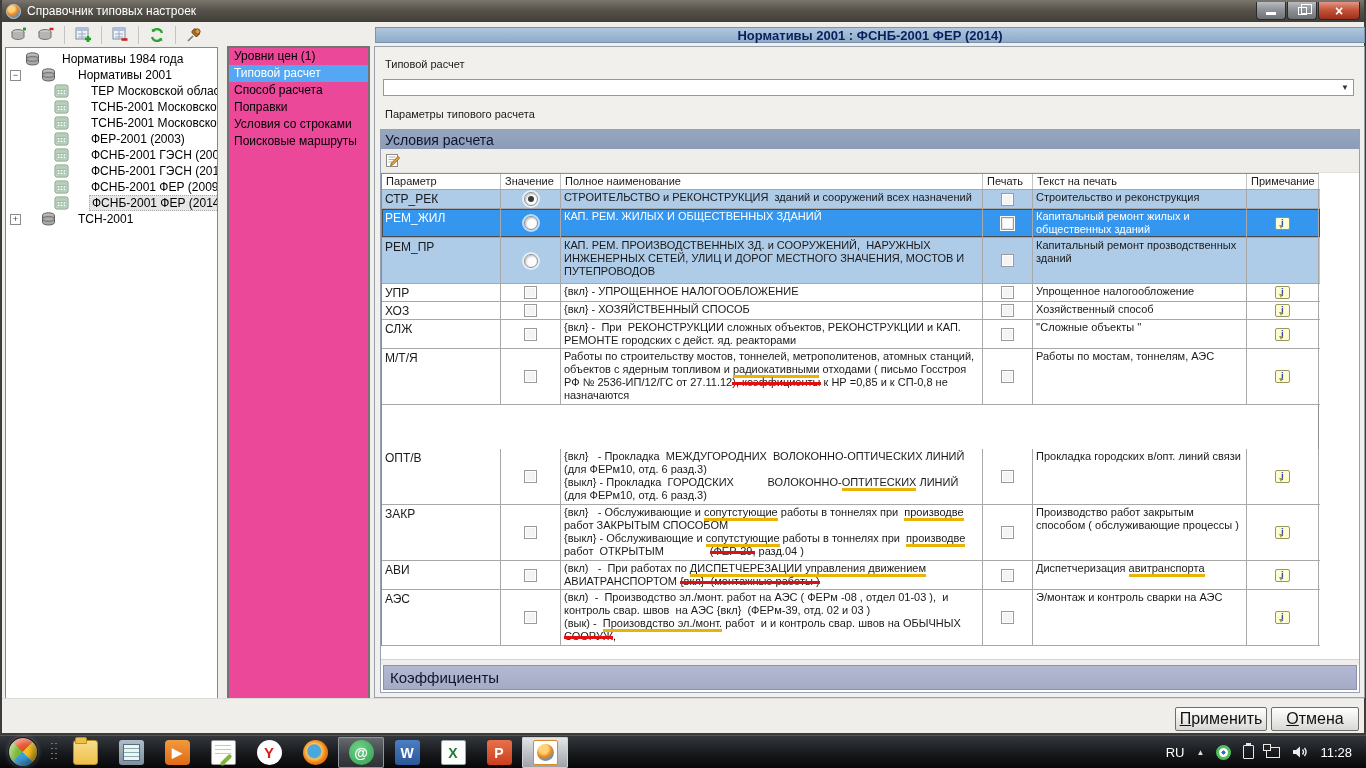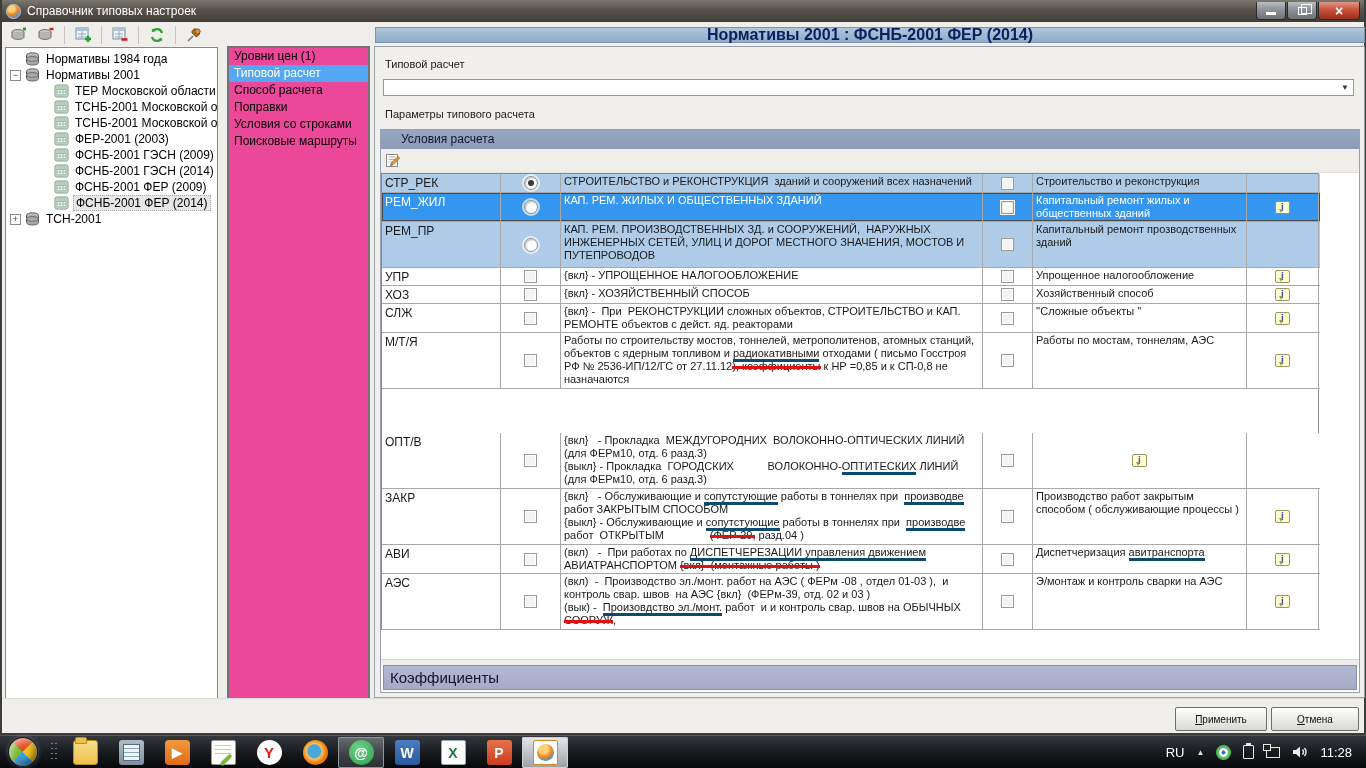--- a/index.html
+++ b/index.html
@@ -15,41 +15,41 @@
   .glyph-restore{width:9px;height:8px;border:1.5px solid #fff;position:relative;background:transparent}
   .glyph-restore::after{content:"";position:absolute;left:2px;top:-4px;width:9px;height:8px;border:1.5px solid #fff}
   .glyph-close{font-size:14px;font-weight:bold;line-height:14px}
   
   #toolbar{height:26px;display:flex;align-items:center;gap:5px;padding:2px 6px}
   .tool-btn{width:22px;height:20px;display:flex;align-items:center;justify-content:center}
   .tool-sep{width:1px;height:18px;background:#c6c4c0;margin:0 2px}
   
   #tree-panel{position:absolute;left:3px;top:47px;width:213px;height:681px;background:#fff;border:1px solid #828790}
   #tree{padding:3px 0;font-size:12px;color:#000}
-  .tree-row{height:16px;display:flex;align-items:center;gap:4px;white-space:nowrap;overflow:hidden}
+  .tree-row{height:16px;display:flex;align-items:center;gap:20px;white-space:nowrap;overflow:hidden}
   .tree-row .lbl{padding:0 2px}
   .tree-row.sel .lbl{background:#e6e6e6;border:1px dotted #aaa}
   .expander{width:11px;height:11px;border:1px solid #8b8b8b;background:#fff;font-size:9px;line-height:9px;text-align:center;color:#444;flex:0 0 11px}
   .tree-indent0{margin-left:4px}.tree-indent0b{margin-left:19px}.tree-indent1{margin-left:48px}
   #tree-hscroll{position:absolute;left:1px;right:1px;bottom:1px;height:16px;background:#F3F2F0;display:flex;align-items:center;border-top:1px solid #e0e0e0}
   .sb-btn{width:16px;height:15px;background:linear-gradient(#fefefe,#dcdcda);border:1px solid #b4b4b2;border-radius:2px;font-size:7px;color:#444;text-align:center;line-height:13px}
   .sb-thumb{width:112px;height:13px;margin-left:5px;background:linear-gradient(#fdfdfd,#d2d2d0);border:1px solid #a6a6a4;border-radius:2px;position:relative}
   .sb-thumb::after{content:"";position:absolute;left:50%;top:3px;bottom:3px;width:9px;margin-left:-4px;background:repeating-linear-gradient(90deg,#9a9a9a 0 1px,transparent 1px 3px)}
   
   #section-panel{position:absolute;left:225px;top:46px;width:143px;height:655px;background:#ec4899;border:2px solid #737373;font-size:12px}
   .section-item{height:17px;line-height:17px;padding-left:5px;white-space:nowrap;overflow:hidden;color:#000}
   .section-item.sel{background:#54A7F5;color:#fff}
   
-  #panel-header{position:absolute;left:373px;top:27px;width:990px;height:16px;background:linear-gradient(#AFC6DD,#8FACC9);border:1px solid #7a94b0;display:flex;align-items:center;justify-content:center;font-size:16px;font-weight:bold;color:#0a1f5c}
+  #panel-header{position:absolute;left:373px;top:27px;width:990px;height:16px;background:linear-gradient(#AFC6DD,#8FACC9);border:1px solid #7a94b0;display:flex;align-items:center;justify-content:center;font-size:13px;font-weight:bold;color:#0a1f5c}
   #right-content{position:absolute;left:372px;top:46px;width:991px;height:652px;background:#F1F0EC;border:1px solid #9aa0a8;font-size:11px;color:#1a1a1a}
   .panel-label{position:absolute;left:10px}
   #combo{position:absolute;left:8px;top:32px;right:10px;height:17px;background:#fff;border:1px solid #7f9db9;display:flex;align-items:center;justify-content:flex-end;padding-right:4px}
   #combo .arrow{font-size:8px;color:#333}
   #group{position:absolute;left:5px;top:82px;right:4px;height:564px;border:1px solid #9aa0b4;background:#fff;display:flex;flex-direction:column}
-  #group-header{height:19px;background:linear-gradient(#97A7C0,#8C9CB6);color:#10142e;padding:2px 20px;font-size:12px;flex:0 0 19px}
+  #group-header{height:19px;background:linear-gradient(#97A7C0,#8C9CB6);color:#10142e;padding:2px 4px;font-size:14px;flex:0 0 19px}
   #group-toolbar{height:24px;background:#EFEEEA;display:flex;align-items:center;padding-left:4px;flex:0 0 24px;border-bottom:1px solid #e2e1dd}
   #table-wrap{flex:1 1 auto;background:#fff;overflow:hidden}
   #coeff-divider{flex:0 0 6px;background:#EFEEEA;border-top:1px solid #d6d5d1}
   #coeff-bar{flex:0 0 22px;margin:0 2px 2px 2px;background:linear-gradient(#B3B9D2,#A5ABC6);border:1px solid #8b91ad;color:#10142e;font-size:15px;padding:3px 6px}
   
   .t-row{display:grid;grid-template-columns:119px 60px 422px 50px 214px 72px;width:938px;border-bottom:1px solid #a8a8a8;background:#fff}
   #cond-table{border:1px solid #8c8c8c;border-bottom:none;width:938px}
   .t-head{font-size:11px;color:#1a1a1a}
   .t-head .cell{background:#fff;border-right:1px solid #c2c2c2;padding:1px 4px;height:15px;white-space:nowrap;overflow:hidden}
   .cell{border-right:1px solid #a8a8a8;padding:1px 3px;overflow:hidden}
@@ -59,26 +59,26 @@
   .bg-light{background:#AECBE8}
   .bg-sel{background:#3496EF;color:#fff;box-shadow:inset 0 0 0 1px #4a4a4a}
   .radio{width:14px;height:14px;border-radius:50%;background:#fdfdfd;border:1px solid #909090;box-shadow:inset 1px 1px 2px rgba(0,0,0,.25), 0 0 0 2px #ffffffaa}
   .radio.on{position:relative}
   .radio.on::after{content:"";position:absolute;width:6px;height:6px;border-radius:50%;background:#3a3a3a;left:3px;top:3px}
   .radio{position:relative}
   .cb{width:13px;height:13px;background:#F4F4F2;border:1px solid #9a9a9a;box-shadow:inset 0 0 0 1px #ffffff}
   .bg-sel .cb{background:#fff;box-shadow:inset 0 0 0 1px #e8e8e8,0 0 0 1px #fff}
   .note{width:15px;height:13px;background:#FFFDD2;border:1px solid #97965d;border-radius:2px;color:#3a4db0;font-size:10px;font-weight:bold;text-align:center;line-height:11px;position:relative}
   .note::after{content:"";position:absolute;left:3px;bottom:-4px;border:4px solid transparent;border-top-color:#97965d;border-left-width:2px;border-right-width:2px}
-  .mark-u{border-bottom:3px solid #0c4a6e}
+  .mark-u{border-bottom:3px solid #eab308}
   .mark-s{position:relative}
   .mark-s::after{content:"";position:absolute;left:0;right:0;top:48%;height:3px;background:#E01010}
   
   #bottom-strip{position:absolute;left:0;right:0;top:698px;height:35px;background:#EFEEEA;border-top:1px solid #dddcd8}
-  .btn{position:absolute;top:8px;height:24px;background:linear-gradient(#ffffff,#eeeeec 45%,#d8d8d4);border:1px solid #6e6e6e;border-radius:2px;font-size:10px;color:#111;display:flex;align-items:center;justify-content:center}
+  .btn{position:absolute;top:8px;height:24px;background:linear-gradient(#ffffff,#eeeeec 45%,#d8d8d4);border:1px solid #6e6e6e;border-radius:2px;font-size:16px;color:#111;display:flex;align-items:center;justify-content:center}
   #btn-apply{left:1173px;width:92px}
   #btn-cancel{left:1269px;width:88px}
   .btn .u{text-decoration:underline}
   
   #taskbar{position:absolute;left:0;top:735px;width:1366px;height:33px;background:linear-gradient(#34383d,#17191c 55%,#060708);border-top:1px solid #555;display:flex;align-items:center}
   #start-btn{width:46px;display:flex;justify-content:center}
   .orb{width:30px;height:30px;border-radius:50%;background:conic-gradient(from 0deg,#e8502a 0 90deg,#f3c01f 90deg 180deg,#3aa0dc 180deg 270deg,#78b92d 270deg);transform:rotate(-45deg);border:1px solid #1a1a1a;box-shadow:inset 0 4px 6px rgba(255,255,255,.6),inset 0 -4px 6px rgba(0,0,0,.5),0 0 5px rgba(180,200,255,.35)}
   .tb-dots{width:8px;height:22px;background:radial-gradient(circle,#777 0.8px,transparent 1px);background-size:4px 5px;margin:0 4px}
   #tb-icons{display:flex;align-items:center;height:33px}
   .tb-slot{width:46px;height:31px;display:flex;align-items:center;justify-content:center;border-radius:2px;margin-top:1px}
@@ -345,20 +345,28 @@
         <div>
           <svg width="17" height="17" viewBox="0 0 17 17">
             <rect x="1.5" y="2.5" width="11" height="12" fill="#fff" stroke="#8a8a8a"></rect>
             <path d="M3.5 5h7M3.5 7.5h7M3.5 10h5" stroke="#b0b0b0" stroke-width="1"></path>
             <path d="M14.5 3.5l-6.5 6.5-1 2.6 2.6-1 6.5-6.5z" fill="#f0a23c" stroke="#a06414" transform="translate(-1.5 1)"></path>
           </svg>
         </div>
       </div>
       <div id="table-wrap">
         <div id="cond-table">
+            <div class="t-row t-head">
+              <div class="cell">Параметр</div>
+              <div class="cell">Значение</div>
+              <div class="cell">Полное наименование</div>
+              <div class="cell">Печать</div>
+              <div class="cell">Текст на печать</div>
+              <div class="cell">Примечание</div>
+            </div>
             <div class="t-row bg-light" style="min-height: 19px;">
               <div class="cell c-param">СТР_РЕК</div>
               <div class="cell c-center">
                 <span class="radio on"></span>
               </div>
               <div class="cell c-name"><span>СТРОИТЕЛЬСТВО и РЕКОНСТРУКЦИЯ  зданий и сооружений всех назначений</span></div>
               <div class="cell c-center">
                 <span class="cb"></span>
               </div>
               <div class="cell c-ptext"><span>Строительство и реконструкция</span></div>
@@ -416,21 +424,21 @@
               <div class="cell c-ptext"><span>Хозяйственный способ</span></div>
               <div class="cell c-center">
                 <span class="note">i</span>
               </div>
             </div>
             <div class="t-row bg-white" style="min-height: 29px;">
               <div class="cell c-param">СЛЖ</div>
               <div class="cell c-center">
                 <span class="cb"></span>
               </div>
-              <div class="cell c-name"><span>{вкл} -  При  РЕКОНСТРУКЦИИ сложных объектов, СТРОИТЕЛЬСТВО и КАП. РЕМОНТЕ объектов с дейст. яд. реакторами</span></div>
+              <div class="cell c-name"><span>{вкл} -  При  РЕКОНСТРУКЦИИ сложных объектов, РЕКОНСТРУКЦИИ и КАП. РЕМОНТЕ городских с дейст. яд. реакторами</span></div>
               <div class="cell c-center">
                 <span class="cb"></span>
               </div>
               <div class="cell c-ptext"><span>''Сложные объекты ''</span></div>
               <div class="cell c-center">
                 <span class="note">i</span>
               </div>
             </div>
             <div class="t-row bg-white" style="min-height: 56px;">
               <div class="cell c-param">М/Т/Я</div>
@@ -451,20 +459,21 @@
               <div class="cell c-center">
                 <span class="cb"></span>
               </div>
               <div class="cell c-name"><span>{вкл}   - Прокладка  МЕЖДУГОРОДНИХ  ВОЛОКОННО-ОПТИЧЕСКИХ ЛИНИЙ
 (для ФЕРм10, отд. 6 разд.3)
 {выкл} - Прокладка  ГОРОДСКИХ           ВОЛОКОННО-</span><span class="mark-u">ОПТИТЕСКИХ</span><span> ЛИНИЙ
 (для ФЕРм10, отд. 6 разд.3)</span></div>
               <div class="cell c-center">
                 <span class="cb"></span>
               </div>
+              <div class="cell c-ptext"><span>Прокладка городских в/опт. линий связи</span></div>
               <div class="cell c-center">
                 <span class="note">i</span>
               </div>
             </div>
             <div class="t-row bg-white" style="min-height: 56px;">
               <div class="cell c-param">ЗАКР</div>
               <div class="cell c-center">
                 <span class="cb"></span>
               </div>
               <div class="cell c-name"><span>{вкл}   - Обслуживающие и </span><span class="mark-u">сопутстующие</span><span> работы в тоннелях при  </span><span class="mark-u">производве</span><span>

